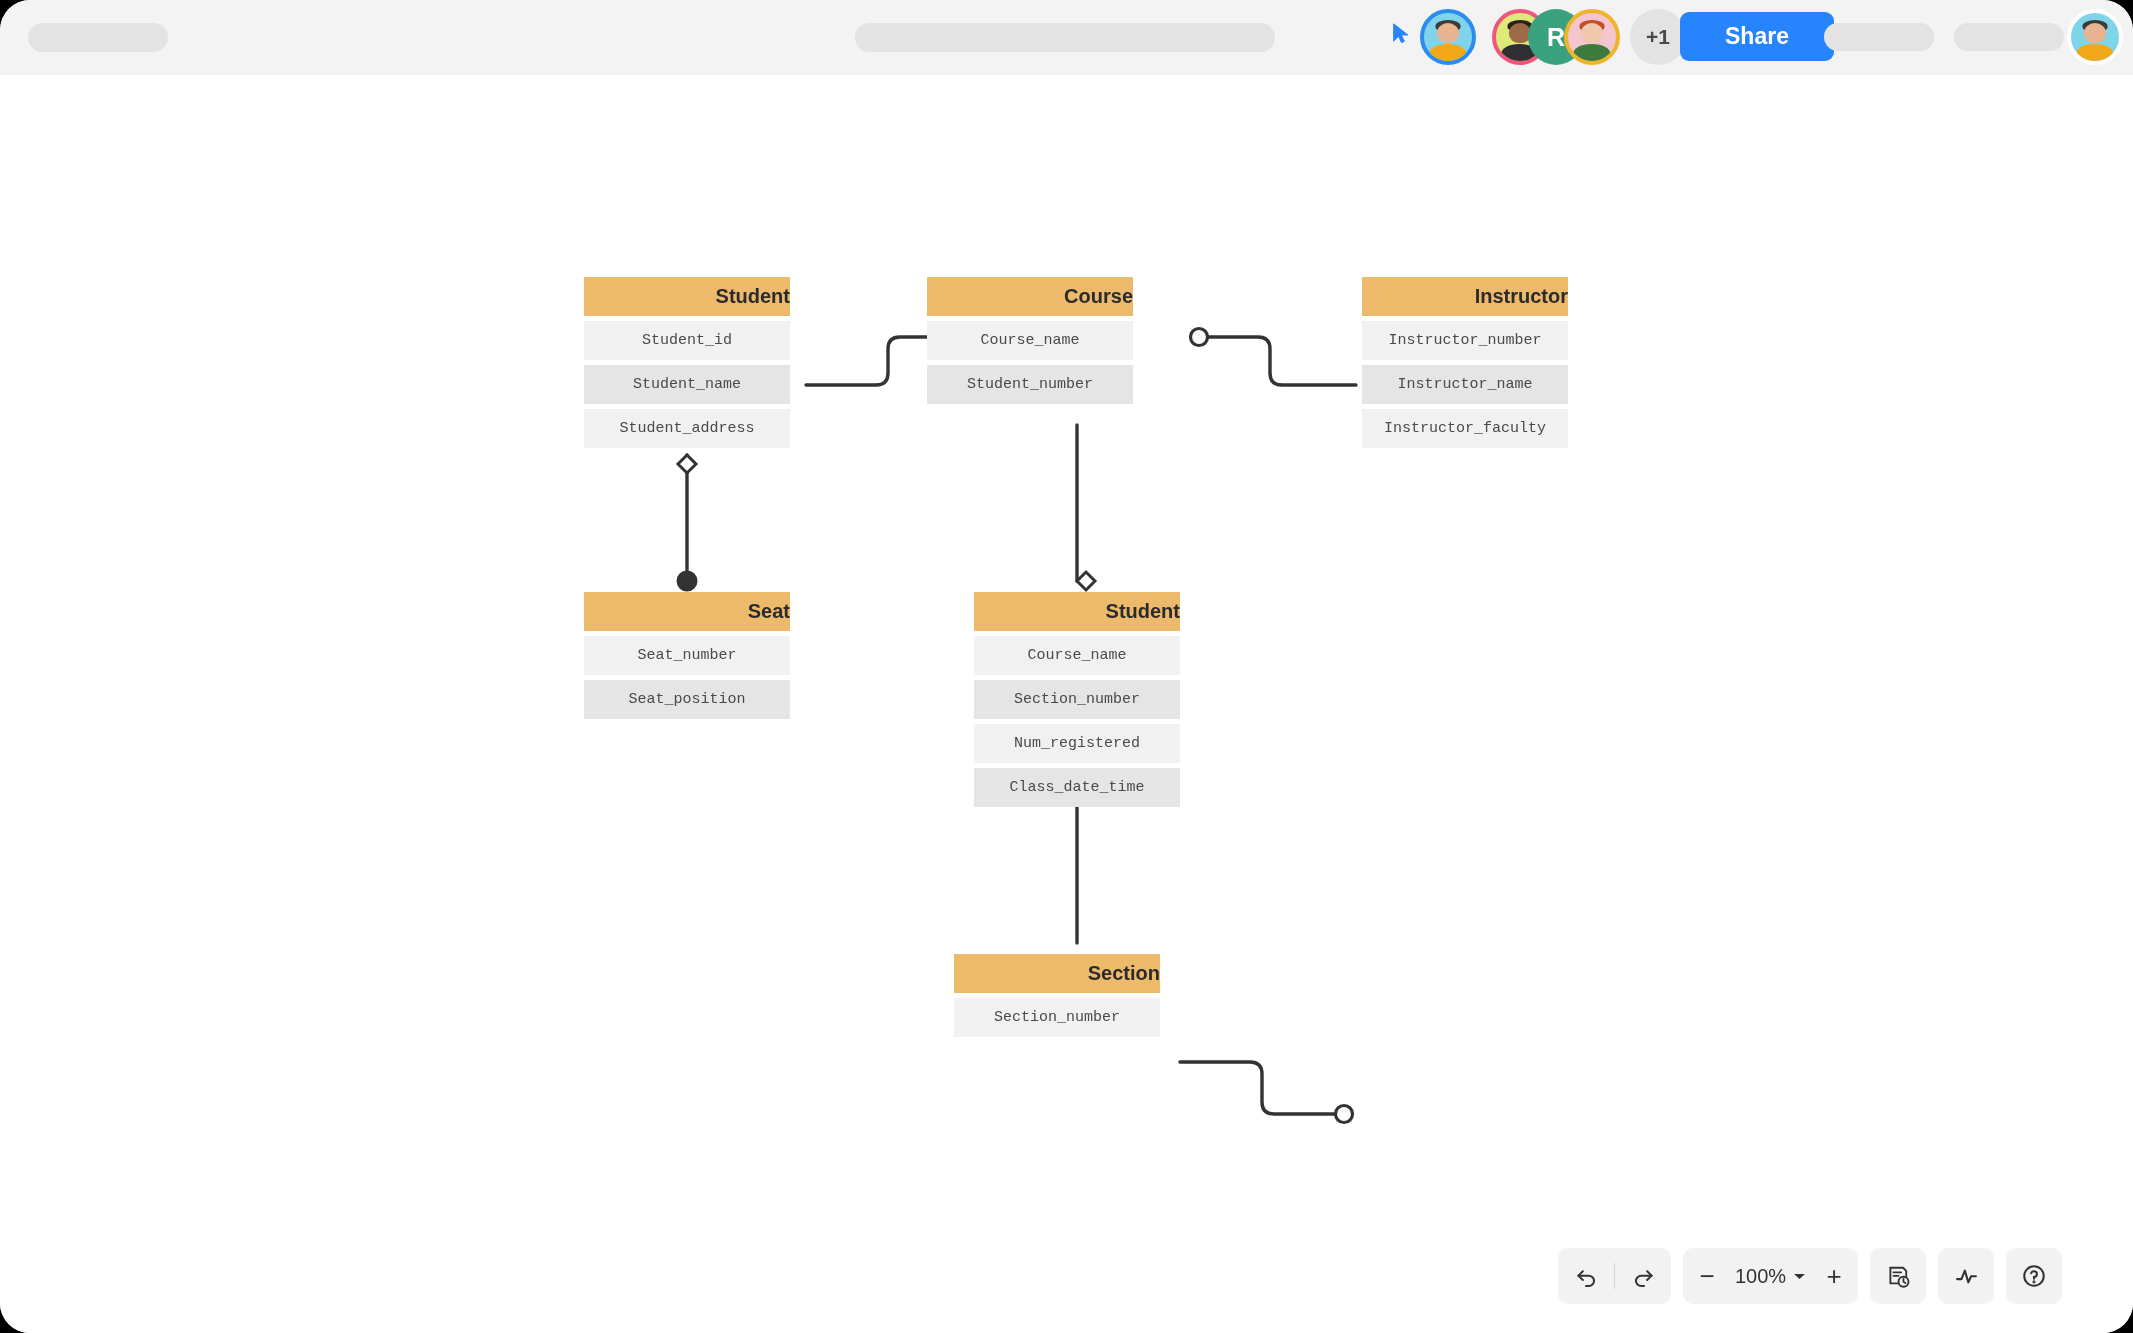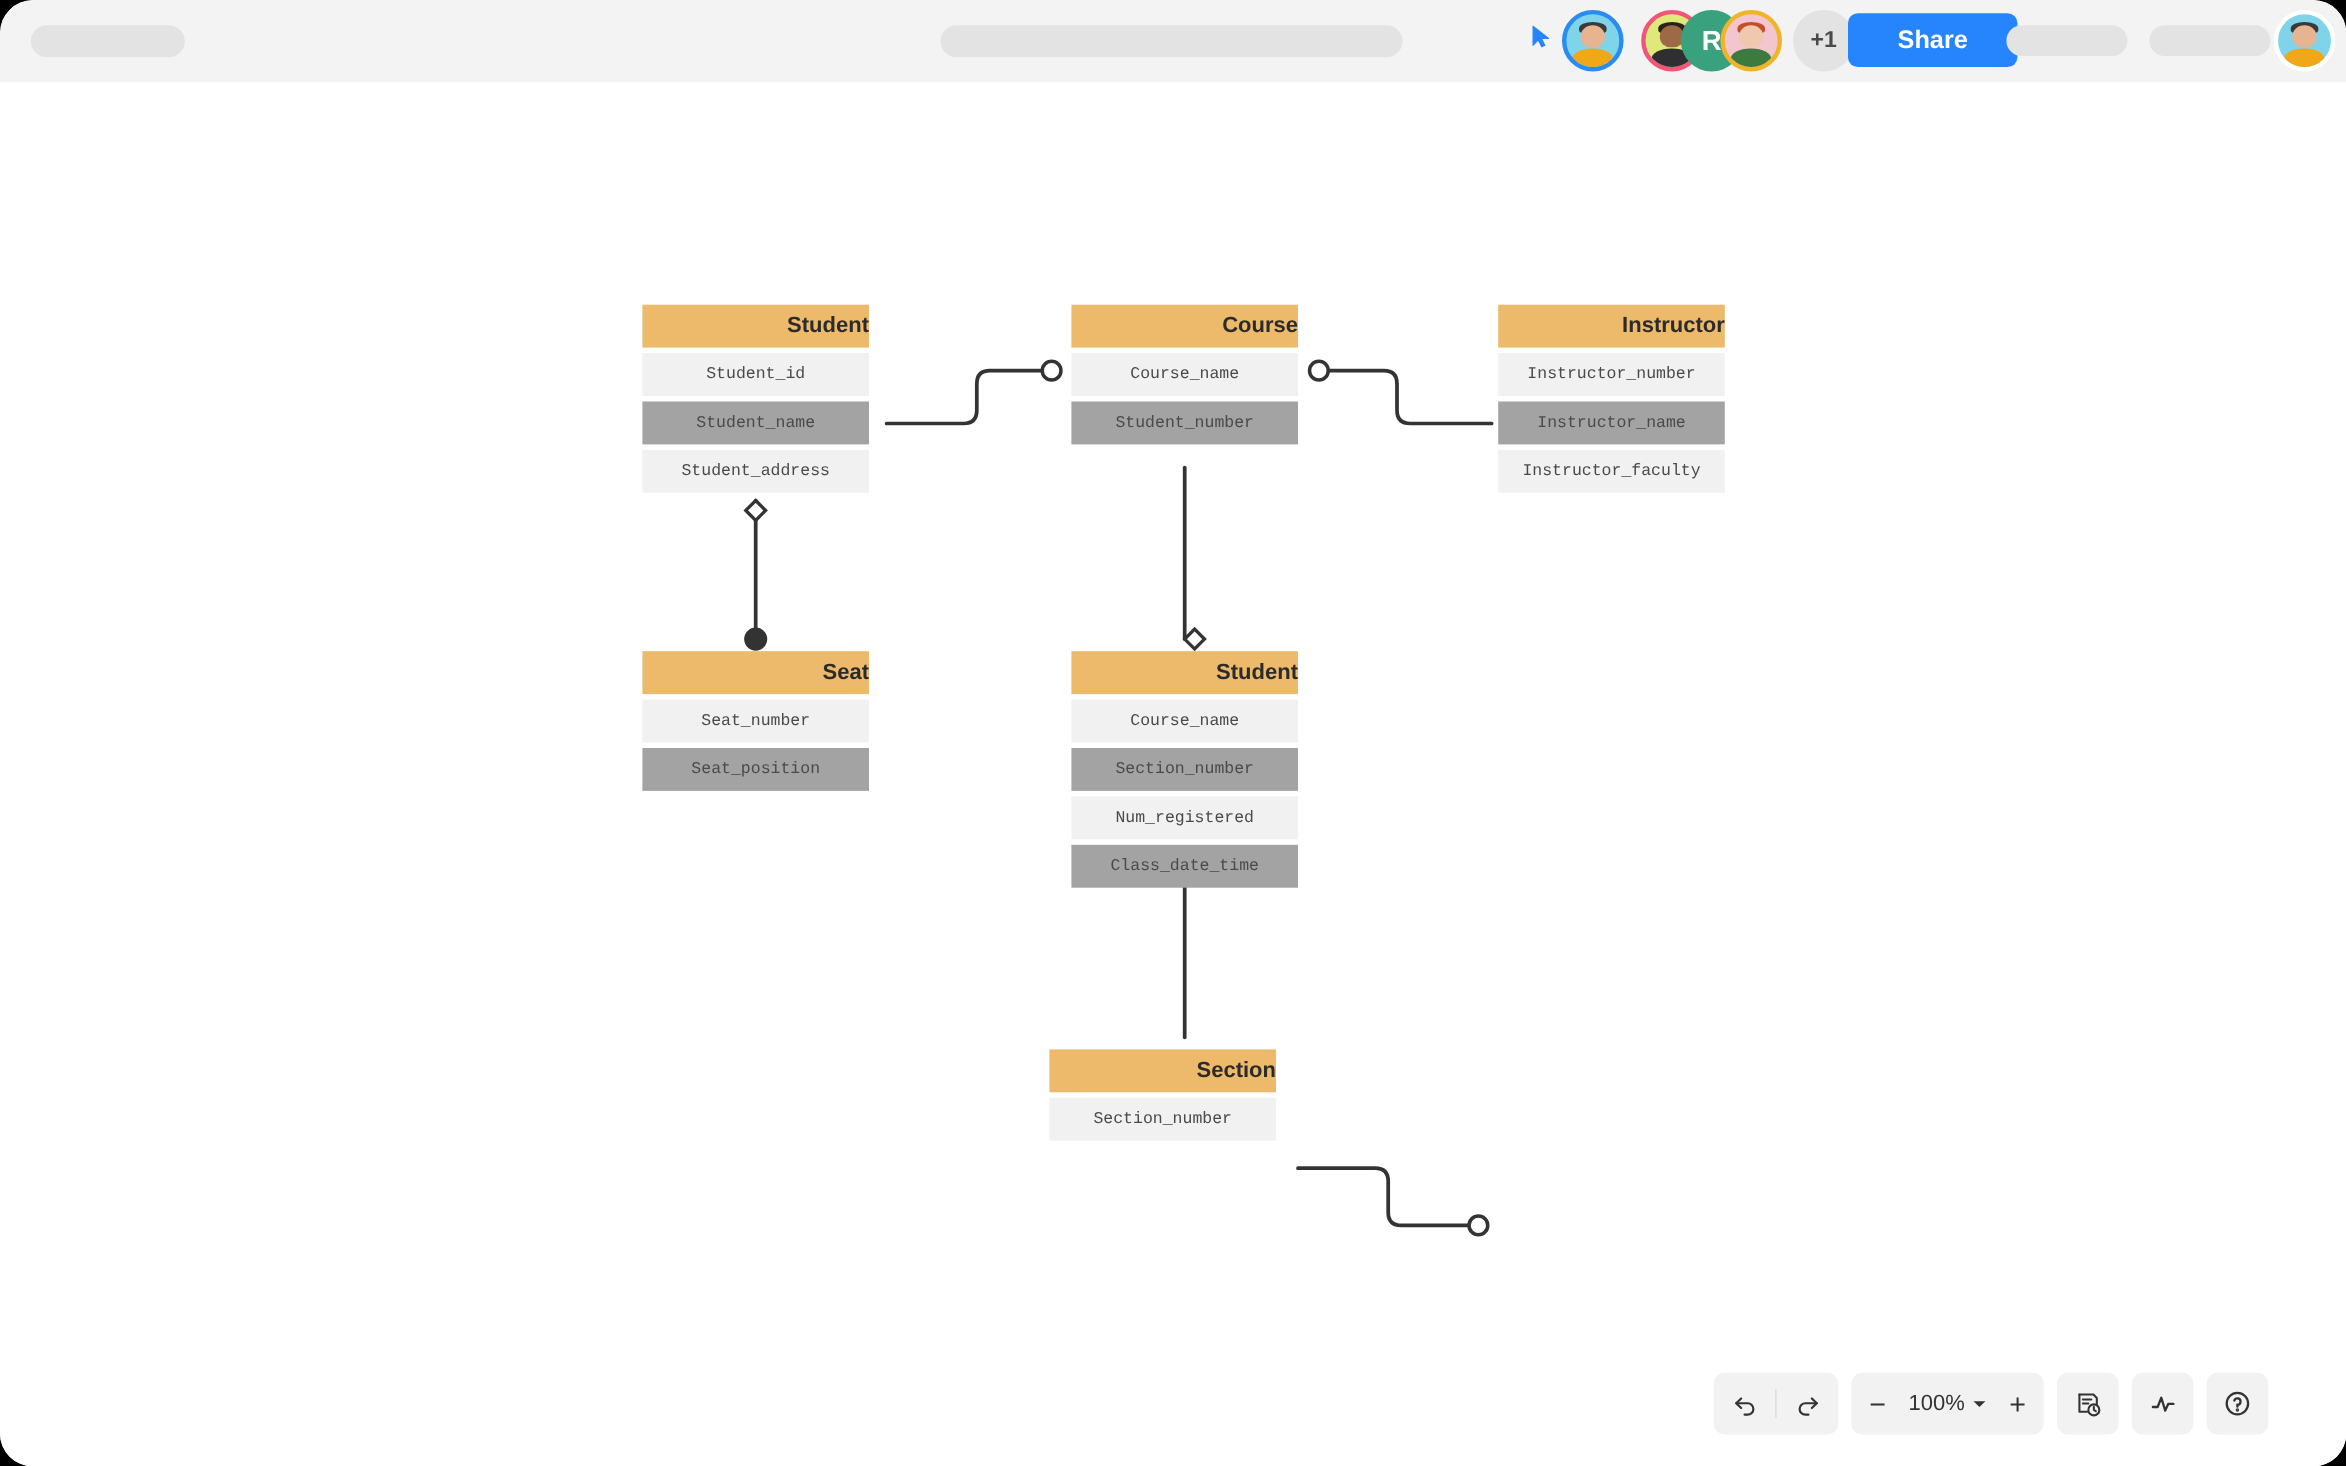--- a/index.html
+++ b/index.html
@@ -110,21 +110,21 @@
     background: #edb96b; color: #2b2b2b;
     font-size: 20px; font-weight: 700; text-align: right;
     height: 39px; line-height: 39px;
   }
   .ent-row {
     height: 39px; line-height: 39px; text-align: center;
     font-family: "Liberation Mono", monospace;
     font-size: 15px; color: #4a4a4a; margin-top: 5px;
   }
   .ent-row.odd  { background: #f1f1f1; }
-  .ent-row.even { background: #a3a3a3; }
+  .ent-row.even { background: #e5e5e5; }
 
   .links { position: absolute; left: 0; top: 0; width: 2133px; height: 1258px; pointer-events: none; }
 
   
   .br-bar { position: absolute; left: 1558px; top: 1248px; display: flex; gap: 12px; align-items: center; }
   .br-group {
     background: #f2f2f2; border-radius: 10px; height: 56px;
     display: flex; align-items: center;
   }
   .br-btn {
@@ -350,21 +350,21 @@
       <circle cx="1344" cy="1039" r="8.5" fill="#ffffff" stroke="#333" stroke-width="3.2"></circle>
     </svg>
 
     <div class="entity" style="left:584px;top:202px;">
       <div class="ent-head">Student</div>
       <div class="ent-row odd">Student_id</div>
       <div class="ent-row even">Student_name</div>
       <div class="ent-row odd">Student_address</div>
     </div>
 
-    <div class="entity" style="left:974px;top:202px;border-radius:31px;">
+    <div class="entity" style="left:927px;top:202px;border-radius:31px;">
       <div class="ent-head">Course</div>
       <div class="ent-row odd">Course_name</div>
       <div class="ent-row even">Student_number</div>
     </div>
 
     <div class="entity" style="left:584px;top:517px;">
       <div class="ent-head">Seat</div>
       <div class="ent-row odd">Seat_number</div>
       <div class="ent-row even">Seat_position</div>
     </div>

